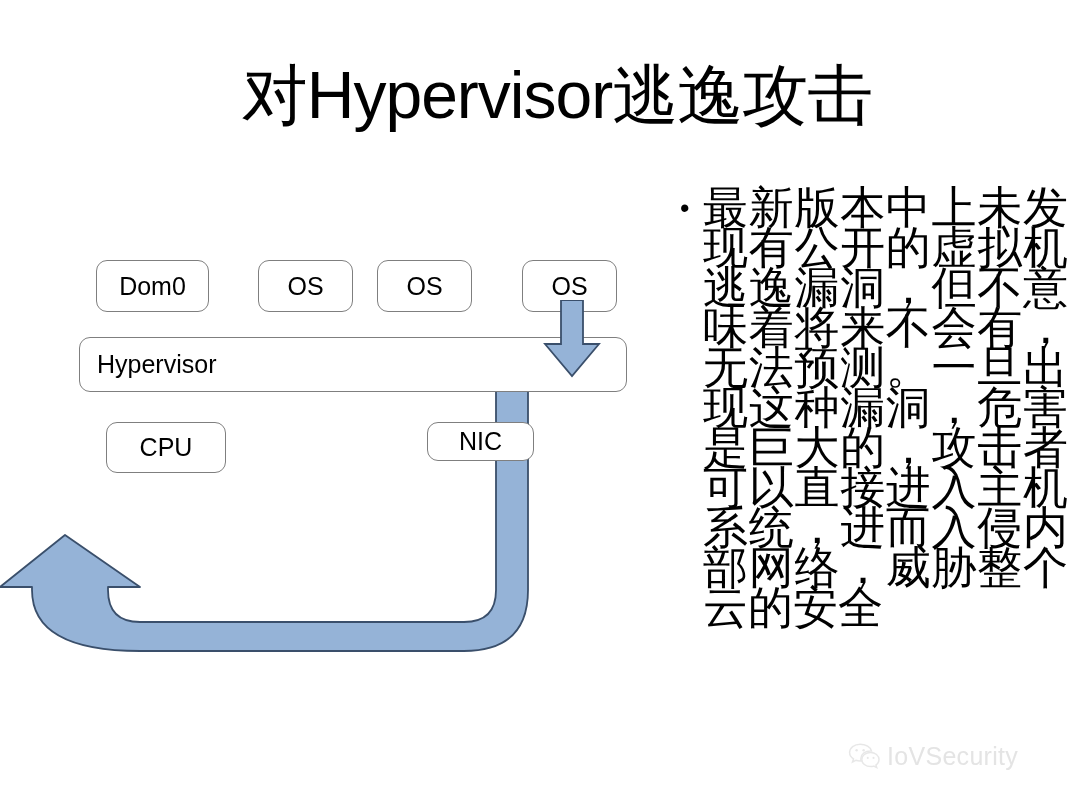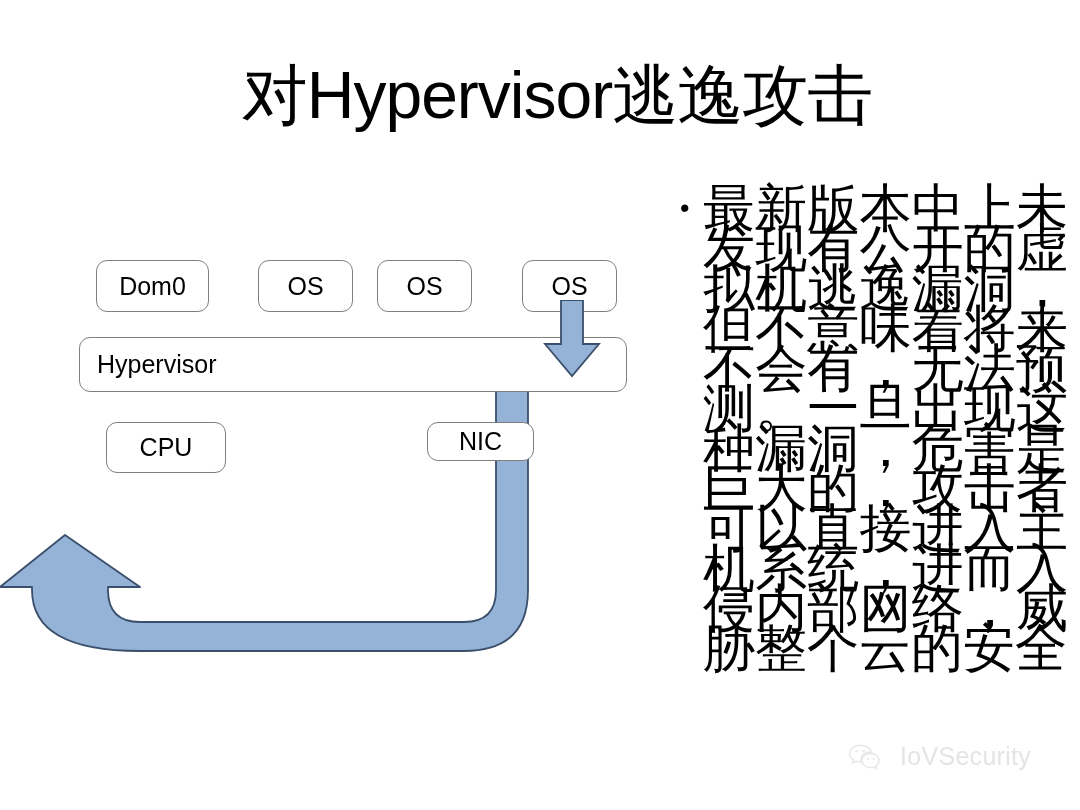--- a/index.html
+++ b/index.html
@@ -105,37 +105,37 @@
     font-size: 27px;
     line-height: 40px;
     color: #000000;
     text-align: left;
     padding-left: 12px;
     box-sizing: border-box;
   }
   #bullet-text {
     flex: 1 1 auto;
     font-family: "DejaVu Serif", "Liberation Serif", serif;
-    font-size: 52px;
+    font-size: 45px;
     line-height: 40px;
     color: #000000;
     text-align: justify;
     text-align-last: left;
     letter-spacing: 0px;
     word-break: break-all;
   }
 
   
   #watermark {
     position: absolute;
     left: 848px;
     top: 742px;
     display: flex;
-    align-items: flex-end;
-    gap: 18px;
+    align-items: flex-start;
+    gap: 5px;
     opacity: 0.92;
   }
   #watermark-label {
     font-family: "Liberation Sans", sans-serif;
     font-size: 25px;
     color: #e2e2e2;
     letter-spacing: 0.3px;
   }
 </style>
 </head>

